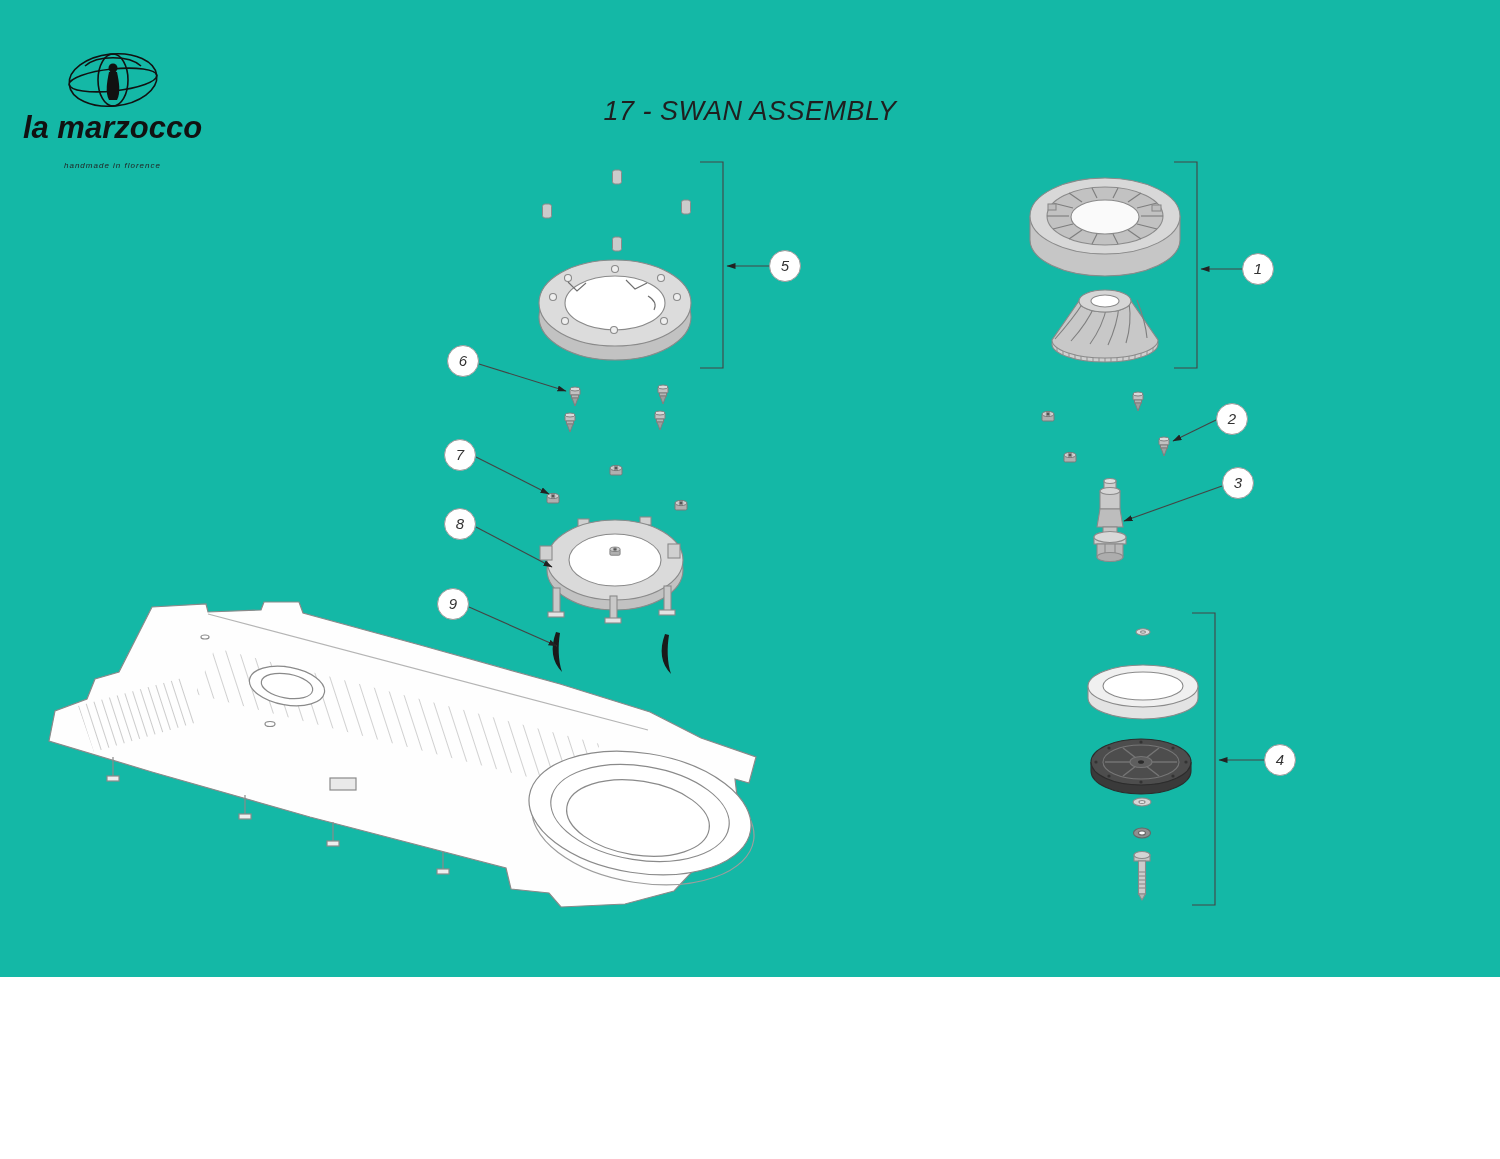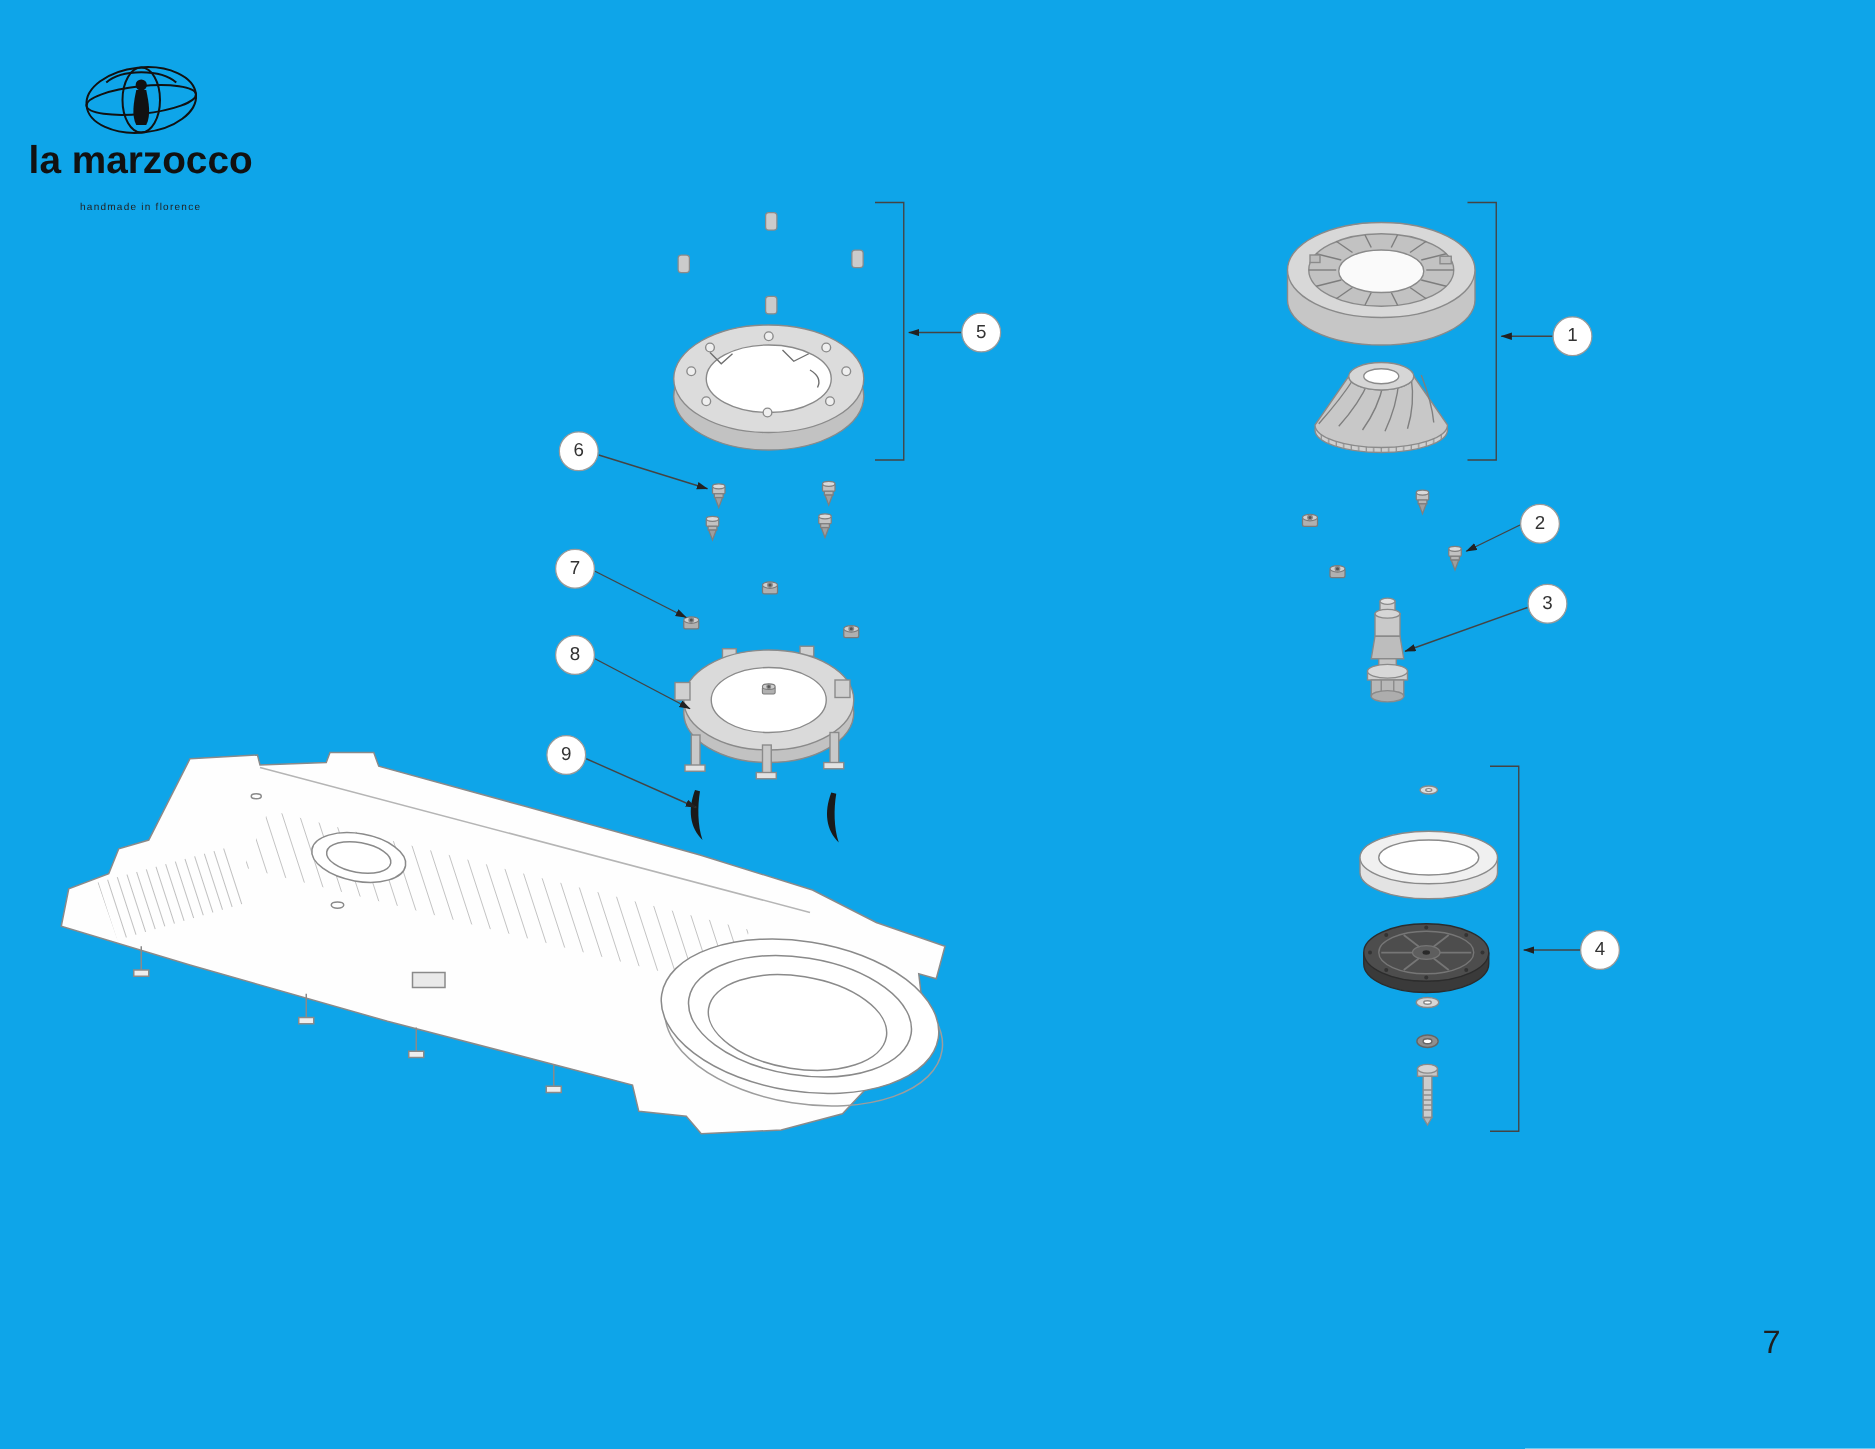--- a/index.html
+++ b/index.html
@@ -1,23 +1,24 @@
 <!DOCTYPE html>
 <html><head>
 <meta charset="utf-8">
 <style>
   * { margin: 0; padding: 0; box-sizing: border-box; }
   html, body { background: #fff; }
   body { font-family: "Liberation Sans", sans-serif; }
   .page {
     position: relative;
     width: 1500px;
-    height: 1159px;
-    background: #0ea5e9;
+    height: 977px;
+    background: #14b8a6;
     overflow: hidden;
+    font-style: italic;
   }
   .diagram-svg { position: absolute; left: 0; top: 0; }
   .doc-title {
     position: absolute;
     top: 96px; left: 0; width: 100%;
     text-align: center;
     font-size: 27px;
     letter-spacing: 0.5px;
     color: #1f1f1f;
   }
@@ -353,20 +354,21 @@
       </g>
       <g fill="#111" stroke="none">
         <circle cx="50" cy="18" r="4.5"></circle>
         <path d="M46,22 C44,32 42,42 46,50 L54,50 C58,42 56,32 54,22 Z"></path>
       </g>
     </svg>
     <div class="logo-brand">la marzocco</div>
     <div class="logo-tagline">handmade in florence</div>
   </div>
 
+  <div class="doc-title">17 - SWAN ASSEMBLY</div>
   <div class="page-number">7</div>
 
   <div class="callout" style="left:1242px; top:253px;">1</div>
   <div class="callout" style="left:1216px; top:403px;">2</div>
   <div class="callout" style="left:1222px; top:467px;">3</div>
   <div class="callout" style="left:1264px; top:744px;">4</div>
   <div class="callout" style="left:769px;  top:250px;">5</div>
   <div class="callout" style="left:447px;  top:345px;">6</div>
   <div class="callout" style="left:444px;  top:439px;">7</div>
   <div class="callout" style="left:444px;  top:508px;">8</div>

